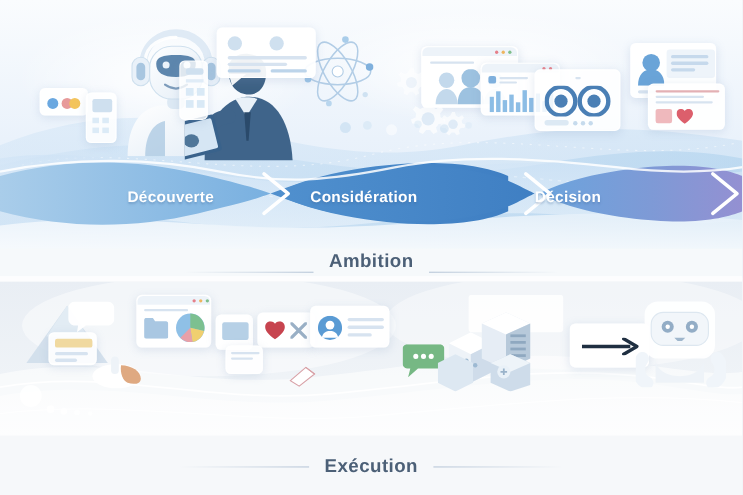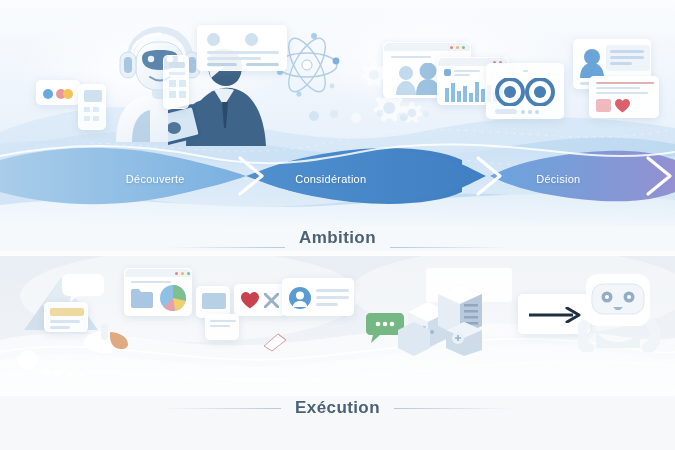--- a/index.html
+++ b/index.html
@@ -29,23 +29,23 @@
   }
   .card-bar { position:absolute; left:0; top:0; right:0; height:8px;
     border-radius:5px 5px 0 0; background:rgba(236,242,249,.95); }
   .dot { position:absolute; width:3px; height:3px; border-radius:50%; top:2.5px; }
 
   .line { position:absolute; border-radius:2px; background:#d7e3f0; }
 
   
   #funnel-wrap { position:absolute; left:0; top:140px; width:675px; height:78px; }
   .funnel-label {
-    position:absolute; color:#ffffff; font-size:11px; letter-spacing:.25px;
+    position:absolute; color:#ffffff; font-size:14px; letter-spacing:.25px;
     text-shadow:0 1px 2px rgba(60,100,150,.35); white-space:nowrap;
-    top:50%; transform:translate(-50%,-50%); font-weight:400;
+    top:50%; transform:translate(-50%,-50%); font-weight:700;
   }
 
   
   .sec-title-row { position:absolute; left:0; width:675px; display:flex; align-items:center; justify-content:center; gap:14px; }
   .sec-rule { height:1px; width:118px; background:linear-gradient(90deg,rgba(180,196,214,0) 0%,rgba(173,190,210,.85) 100%); }
   .sec-rule.right { background:linear-gradient(90deg,rgba(173,190,210,.85) 0%,rgba(180,196,214,0) 100%); }
   .sec-title { font-size:17px; font-weight:700; color:#4c6077; letter-spacing:.4px; white-space:nowrap; }
 </style>
 </head>
 <body>
@@ -329,21 +329,21 @@
 
         <path d="M240,18 L262,36 L240,54" fill="none" stroke="#ffffff" stroke-width="3.2" stroke-linejoin="round" stroke-linecap="round"></path>
         <path d="M478,18 L500,36 L478,54" fill="none" stroke="#ffffff" stroke-width="3.2" stroke-linejoin="round" stroke-linecap="round"></path>
         <path d="M648,18 L670,36 L648,54" fill="none" stroke="#ffffff" stroke-width="3.2" stroke-linejoin="round" stroke-linecap="round"></path>
 
         <path d="M0,16 C70,2 140,4 200,16 C260,28 300,24 360,12 C420,0 490,4 560,12 C610,18 650,16 675,12" fill="none" stroke="#ffffff" stroke-width="2" opacity=".85"></path>
       </svg>
 
       <div class="funnel-label" style="left:23%;">Découverte</div>
       <div class="funnel-label" style="left:49%;">Considération</div>
-      <div class="funnel-label" style="left:76.5%;margin-left:42px;">Décision</div>
+      <div class="funnel-label" style="left:76.5%;">Décision</div>
     </div>
 
     <div class="sec-title-row" style="top:228px;align-items:flex-end;">
       <div class="sec-rule"></div>
       <div class="sec-title">Ambition</div>
       <div class="sec-rule right"></div>
     </div>
   </div>
 
   <div class="panel-gap"></div>
@@ -496,20 +496,20 @@
       <path d="M18,56 C18,66 28,72 40,72 C52,72 62,66 62,56 L62,78 L18,78 Z" fill="#eef3f8"></path>
       <path d="M6,56 C0,64 2,74 10,78" fill="none" stroke="#f0f5fa" stroke-width="12" stroke-linecap="round"></path>
       <path d="M74,56 C80,64 78,74 70,78" fill="none" stroke="#f0f5fa" stroke-width="12" stroke-linecap="round"></path>
     </svg>
 
     <svg class="el" style="left:262px; top:76px;" width="26" height="20" viewBox="0 0 26 20">
       <path d="M2,14 L16,2 L24,8 L10,19 Z" fill="#ffffff" stroke="#d8a0a6"></path>
       <path d="M16,2 L24,8" stroke="#d8a0a6"></path>
     </svg>
 
-    <div class="sec-title-row" style="top:142px;text-align:center;">
+    <div class="sec-title-row" style="top:158px;text-align:center;">
       <div class="sec-rule"></div>
       <div class="sec-title">Exécution</div>
       <div class="sec-rule right"></div>
     </div>
   </div>
 
 </div>
 
 </body></html>

